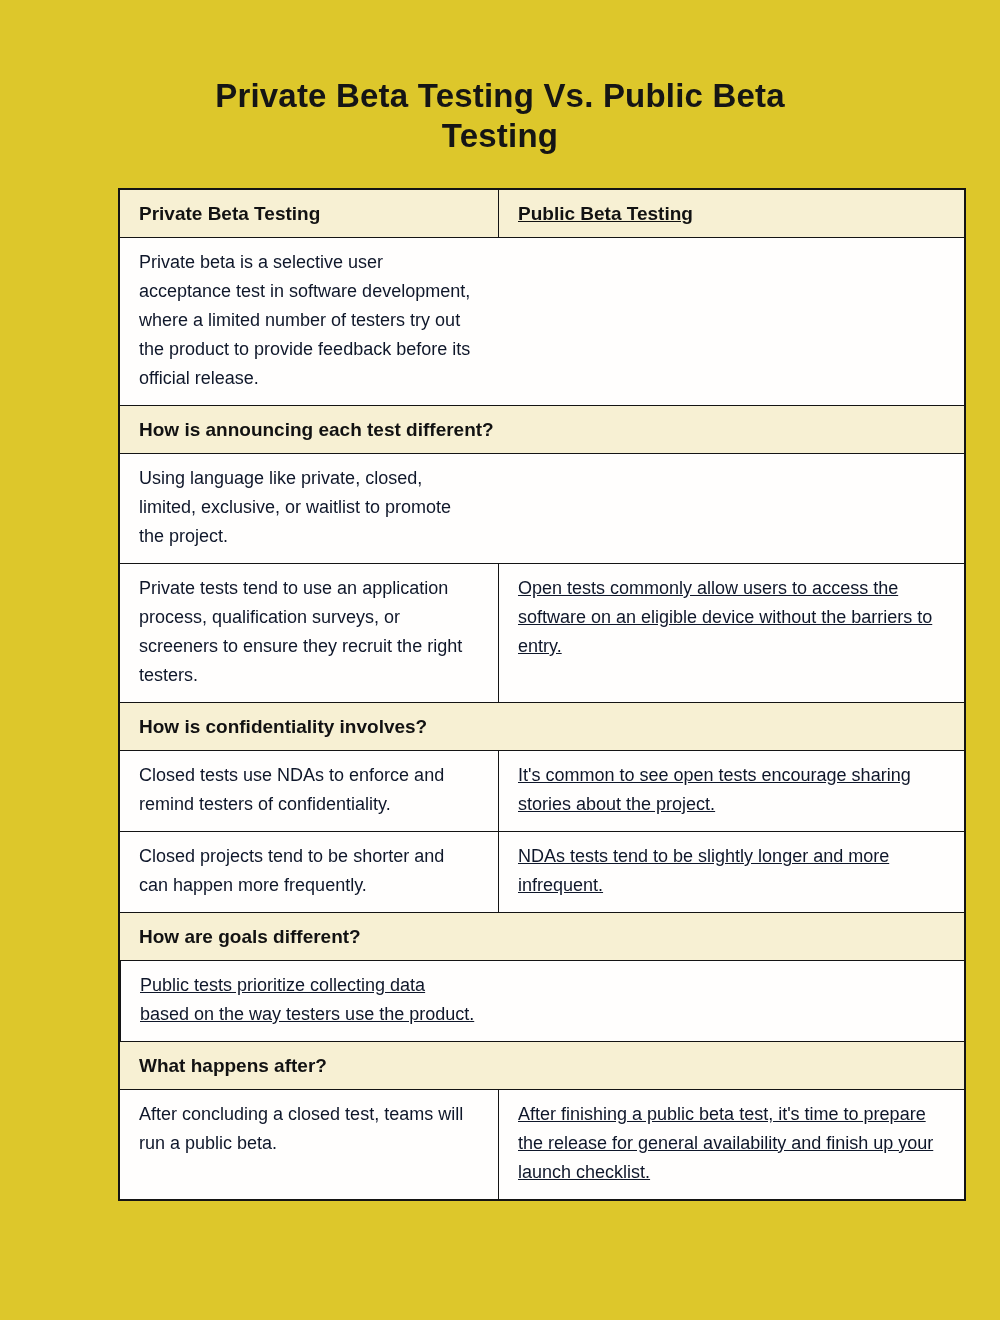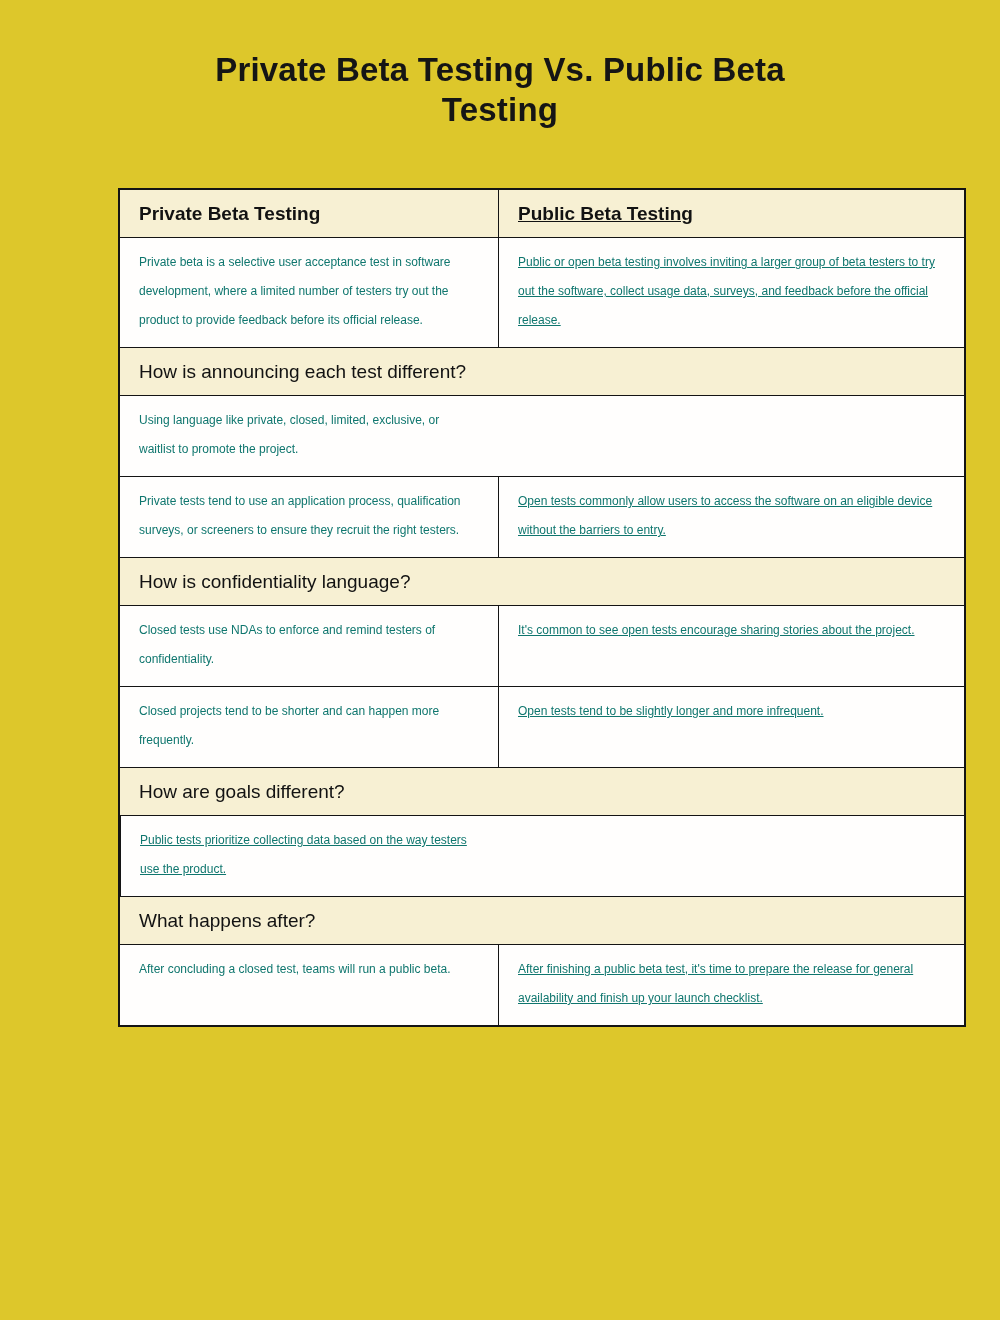--- a/index.html
+++ b/index.html
@@ -9,21 +9,21 @@
   body {
     width: 1000px;
     height: 1320px;
     background: #ddc72b;
     font-family: "Liberation Sans", "DejaVu Sans", sans-serif;
     position: relative;
     overflow: hidden;
   }
   .page-title {
     max-width: 680px;
-    margin: 50px auto 0 auto;
+    margin: 76px auto 0 auto;
     text-align: center;
     font-size: 33px;
     line-height: 40px;
     font-weight: 700;
     color: #151515;
     letter-spacing: 0.2px;
   }
   .compare-table {
     position: absolute;
     left: 118px;
@@ -38,22 +38,22 @@
     grid-template-columns: 378px 1fr;
     border-top: 1px solid #141414;
   }
   .t-row:first-child {
     border-top: none;
   }
   .cell {
     box-sizing: border-box;
     padding: 10px 20px 12px 19px;
     background: #fffefd;
-    color: #0f766e;
-    font-size: 12px;
+    color: #0f172a;
+    font-size: 18px;
     line-height: 29px;
   }
   .cell.col-right {
     border-left: 1px solid #141414;
     text-decoration: underline;
   }
   .header-row .cell {
     background: #f7f0d3;
     color: #121212;
     font-weight: 700;
@@ -69,65 +69,64 @@
     border-top: 1px solid #141414;
     background: #f7f0d3;
   }
   .section-question {
     box-sizing: border-box;
     min-height: 47px;
     display: flex;
     align-items: center;
     padding: 6px 20px 6px 19px;
     color: #121212;
-    font-weight: 400;
+    font-weight: 700;
     font-size: 19px;
     line-height: 24px;
   }
 </style>
 </head>
 <body>
 
 <h1 class="page-title">Private Beta Testing Vs. Public Beta Testing</h1>
 
 <div class="compare-table">
 
   <div class="t-row header-row">
     <div class="cell col-left">Private Beta Testing</div>
     <div class="cell col-right">Public Beta Testing</div>
   </div>
 
   <div class="t-row">
     <div class="cell col-left">Private beta is a selective user acceptance test in software development, where a limited number of testers try out the product to provide feedback before its official release.</div>
-    <div class="cell col-right">Public or open beta testing involves inviting a larger group of beta testers to try out the software, collect usage data, surveys, and feedback before the official release.</div>
   </div>
 
   <div class="section-row">
     <div class="section-question">How is announcing each test different?</div>
   </div>
   <div class="t-row" style="border-top-width:1px">
     <div class="cell col-left">Using language like private, closed, limited, exclusive, or waitlist to promote the project.</div>
   </div>
 
   <div class="t-row">
     <div class="cell col-left">Private tests tend to use an application process, qualification surveys, or screeners to ensure they recruit the right testers.</div>
     <div class="cell col-right">Open tests commonly allow users to access the software on an eligible device without the barriers to entry.</div>
   </div>
 
   <div class="section-row">
-    <div class="section-question">How is confidentiality language?</div>
+    <div class="section-question">How is confidentiality involves?</div>
   </div>
   <div class="t-row">
     <div class="cell col-left">Closed tests use NDAs to enforce and remind testers of confidentiality.</div>
     <div class="cell col-right">It's common to see open tests encourage sharing stories about the project.</div>
   </div>
 
   <div class="t-row">
     <div class="cell col-left">Closed projects tend to be shorter and can happen more frequently.</div>
-    <div class="cell col-right">Open tests tend to be slightly longer and more infrequent.</div>
+    <div class="cell col-right">NDAs tests tend to be slightly longer and more infrequent.</div>
   </div>
 
   <div class="section-row">
     <div class="section-question">How are goals different?</div>
   </div>
   <div class="t-row">
     <div class="cell col-right">Public tests prioritize collecting data based on the way testers use the product.</div>
   </div>
 
   <div class="section-row">

